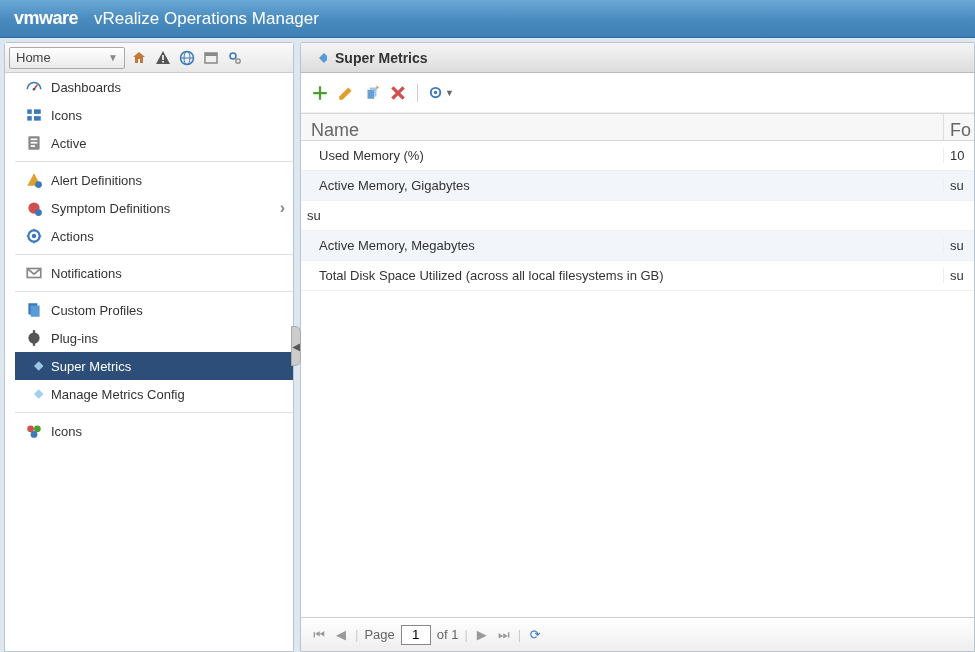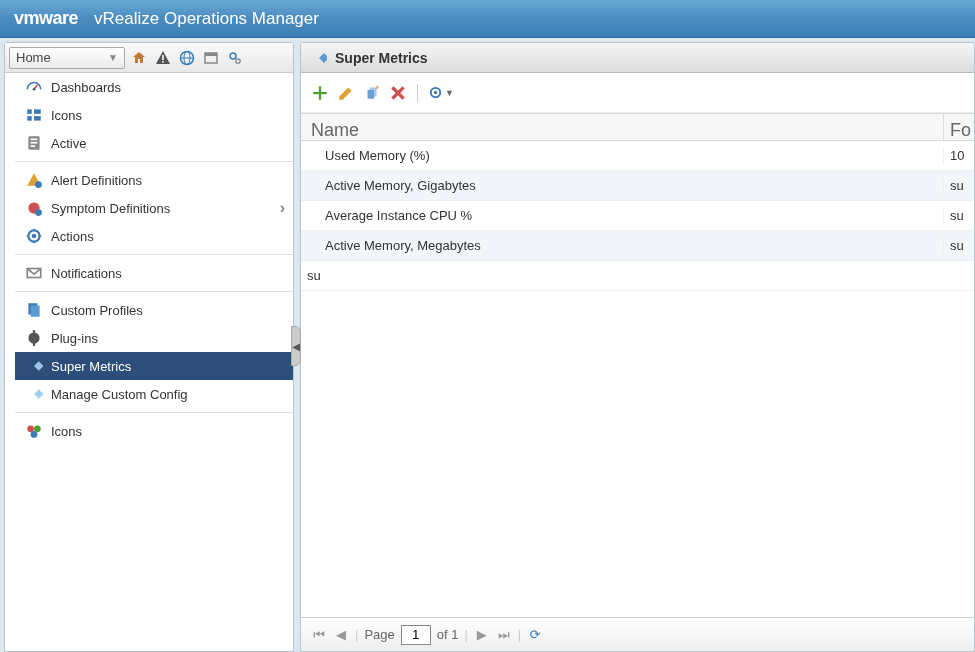--- a/index.html
+++ b/index.html
@@ -149,21 +149,21 @@
 .grid-header .col-for { width: 30px; padding: 6px 6px; }
 
 .grid-body { flex:1; overflow:auto; }
 .grid-row {
   height: 30px;
   display:flex;
   align-items:center;
   border-bottom: 1px solid #f0f0f0;
 }
 .grid-row:nth-child(even) { background: #f2f5f9; }
-.grid-row .cell-name { flex:1; padding: 0 24px; border-right: 1px solid #eee; white-space:nowrap; overflow:hidden; }
+.grid-row .cell-name { flex:1; padding: 0 18px; border-right: 1px solid #eee; white-space:nowrap; overflow:hidden; }
 .grid-row .cell-for { width:30px; padding: 0 6px; white-space:nowrap; overflow:hidden; }
 
 .pager {
   height: 34px;
   border-top: 1px solid #ccc;
   background: linear-gradient(to bottom,#fff,#eee);
   display:flex; align-items:center;
   padding: 0 10px;
   gap: 6px;
   color:#666;
@@ -320,21 +320,21 @@
             </svg>
           </span>
           <span>Super Metrics</span>
         </div>
         <div class="nav-item">
           <span class="ni-icon">
             <svg viewBox="0 0 16 16">
               <rect x="8" y="2" width="6" height="6" transform="rotate(45 8 8)" fill="#a0d0f0"></rect>
             </svg>
           </span>
-          <span>Manage Custom Config</span>
+          <span>Manage Metrics Config</span>
         </div>
         <div class="nav-group-sep"></div>
         <div class="nav-item">
           <span class="ni-icon">
             <svg viewBox="0 0 16 16">
               <circle cx="5" cy="6" r="3" fill="#d05050"></circle>
               <circle cx="11" cy="6" r="3" fill="#4aa02c"></circle>
               <circle cx="8" cy="11" r="3" fill="#3a7ab8"></circle>
             </svg>
           </span>
@@ -396,28 +396,28 @@
     <div class="grid-body" id="grid-body">
         <div class="grid-row">
           <div class="cell-name">Used Memory (%)</div>
           <div class="cell-for">10</div>
         </div>
         <div class="grid-row">
           <div class="cell-name">Active Memory, Gigabytes</div>
           <div class="cell-for">su</div>
         </div>
         <div class="grid-row">
-          <div class="cell-name">Average Instance CPU %</div>
           <div class="cell-for">su</div>
         </div>
         <div class="grid-row">
           <div class="cell-name">Active Memory, Megabytes</div>
           <div class="cell-for">su</div>
         </div>
         <div class="grid-row">
+          <div class="cell-name">Total Disk Space Utilized (across all local filesystems in GB)</div>
           <div class="cell-for">su</div>
         </div>
       </div>
 
     <div class="pager">
       <div class="p-btn">⏮</div>
       <div class="p-btn">◀</div>
       <span class="p-sep">|</span>
       <span>Page</span>
       <input type="text" value="1" style="">

